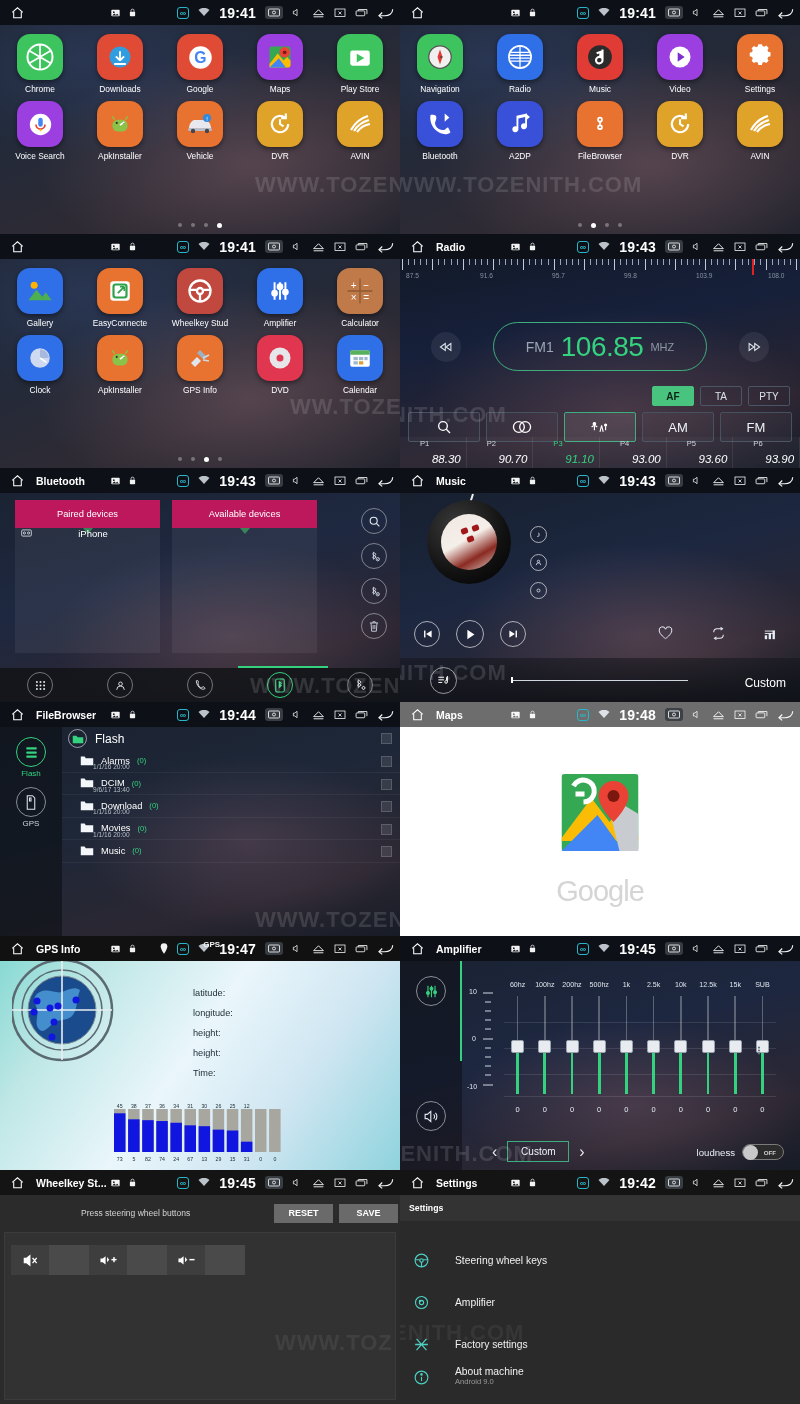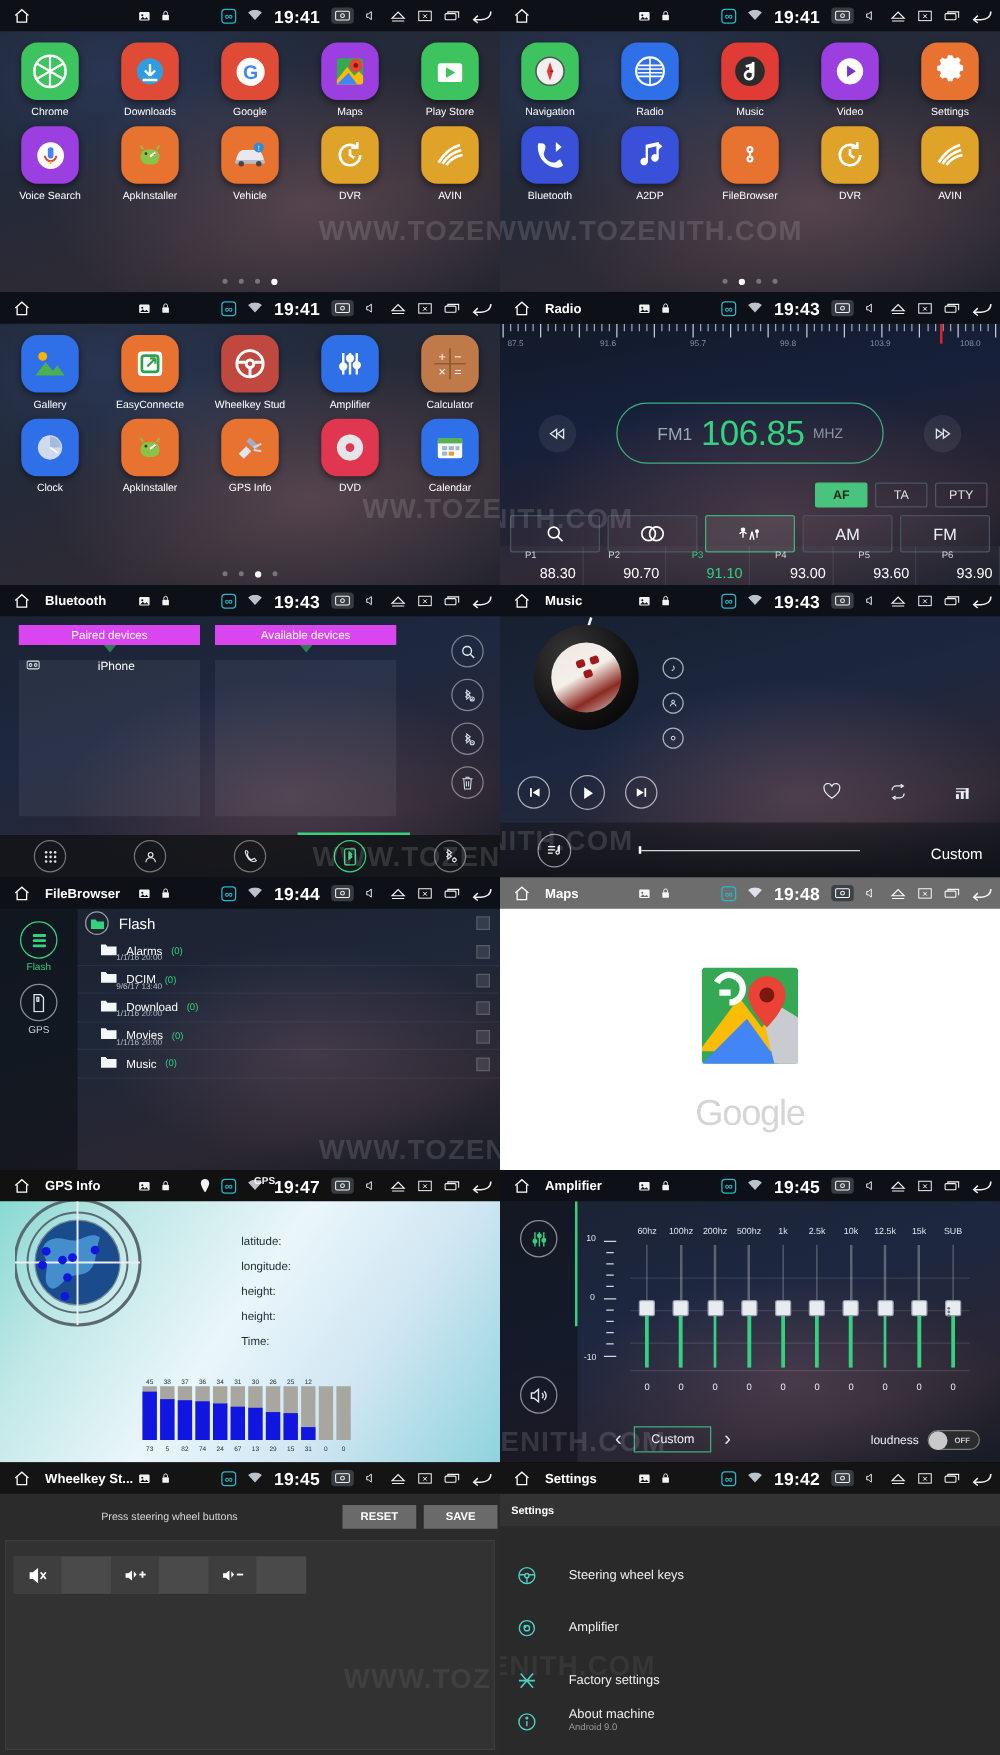--- a/index.html
+++ b/index.html
@@ -69,31 +69,31 @@
   .rdsbtn { width:42px; height:20px; border:1px solid #4a5566; border-radius:2px; display:flex; align-items:center; justify-content:center;
             color:#dde3ea; font-size:10px;}
   .rdsbtn.on { background:#49c47f; border-color:#49c47f; color:#0d2416; font-weight:bold;}
   .rrow { position:absolute; top:178px; left:8px; width:384px; display:flex; gap:6px; }
   .rcell { flex:1; height:30px; border:1px solid #46525f; background:rgba(255,255,255,.03); border-radius:2px;
            display:flex; align-items:center; justify-content:center; color:#eef2f6; font-size:13px;}
   .rcell.sel { border-color:#3fae7e; background:rgba(255,255,255,.08); }
   .presets { position:absolute; bottom:0; left:0; width:400px; height:31px; display:flex; }
   .preset { flex:1; border-right:1px solid rgba(255,255,255,.08); position:relative; background:rgba(255,255,255,.03);}
   .pname { position:absolute; top:2px; left:20px; font-size:7.6px; color:#cfd6dd; }
-  .pval { position:absolute; bottom:3px; right:5px; font-size:11.5px; color:#fff; }
+  .pval { position:absolute; bottom:3px; right:5px; font-size:11.5px; color:#fff;font-style:italic; }
   .preset.act .pname, .preset.act .pval { color:#34d17e; }
 
   
   .bt { position:absolute; inset:0;
     background:
       radial-gradient(ellipse 250px 130px at 58% 72%, rgba(140,100,115,.33), transparent 72%),
       linear-gradient(165deg,#1a2230 0%,#1e2840 45%,#2c2632 78%,#181d28 100%);
   }
   .bttabs { position:absolute; top:32px; left:15px; display:flex; gap:12px; }
-  .bttab { width:145px; height:16px; background:#d946ef; color:#fff; font-size:9.3px;
+  .bttab { width:145px; height:28px; background:#be185d; color:#fff; font-size:9.3px;
            display:flex; align-items:center; justify-content:center; position:relative;}
   .bttab:after { content:""; position:absolute; bottom:-6px; left:50%; margin-left:-5px;
                  border-left:5px solid transparent; border-right:5px solid transparent; border-top:6px solid #2e7d52; }
   .btlist { position:absolute; top:60px; left:15px; width:145px; height:125px; background:rgba(255,255,255,.06); }
   .btlist2 { left:172px; }
   .btdev { display:flex; align-items:flex-start; height:22px; padding:0 6px; color:#fff; font-size:9.5px; }
   .btdev .ph { flex:1; text-align:center; }
   .btside { position:absolute; top:40px; right:4px; width:44px; display:flex; flex-direction:column; align-items:center; gap:9px; }
   .btcirc { width:26px; height:26px; border-radius:50%; border:1px solid rgba(255,255,255,.42);
             display:flex; align-items:center; justify-content:center; color:#e7edf3; }

